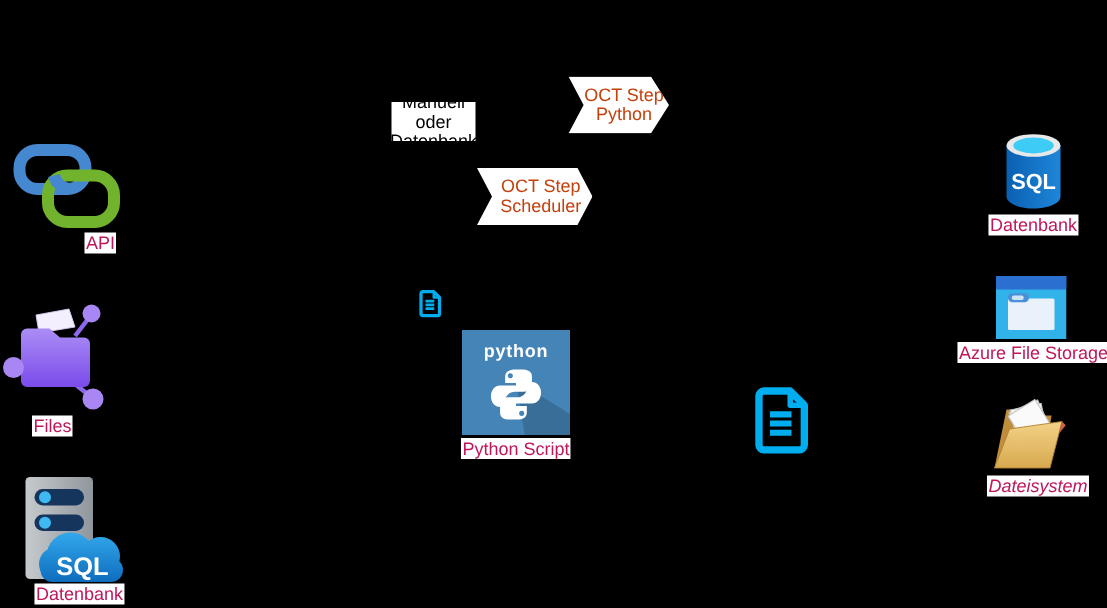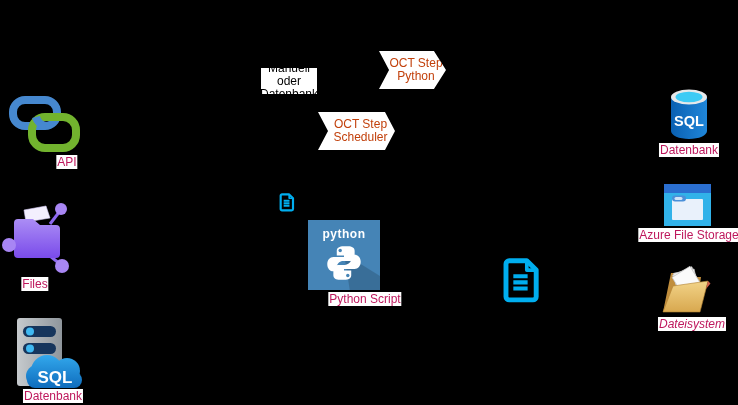--- a/index.html
+++ b/index.html
@@ -133,21 +133,21 @@
   <div class="python-tile">
     <div class="python-shadow"></div>
     <div class="python-wordmark">python</div>
     <svg class="python-logo" width="38" height="38" viewBox="0 0 100 100">
       <path id="py" d="M49 6 C38 6 31 10 31 18 v12 h19 v4 H22 C13 34 6 42 6 53 c0 11 7 19 16 19 h9 V61 c0-9 8-16 17-16 h16 c8 0 14-6 14-14 V18 c0-8-7-12-17-12 Z" fill="#ffffff"></path>
       <use href="#py" transform="rotate(180 50 50)"></use>
       <circle cx="40" cy="17" r="4.5" fill="#4584b6"></circle>
       <circle cx="60" cy="83" r="4.5" fill="#4584b6"></circle>
     </svg>
   </div>
-  <div class="node-label" style="left:365px;top:292px;">Python Script</div>
+  <div class="node-label" style="left:344px;top:292px;">Python Script</div>
 </div>
 
 <svg class="abs" style="left:497px;top:252px;" width="49" height="57" viewBox="0 0 24 25">
   <path d="M6 2.8 h8.6 l4.6 4.6 V20.4 a1.6 1.6 0 0 1 -1.6 1.6 H6 a1.6 1.6 0 0 1 -1.6 -1.6 V4.4 A1.6 1.6 0 0 1 6 2.8 Z" fill="none" stroke="#00AEEF" stroke-width="2.4" stroke-linejoin="round"></path>
   <path d="M14.6 3 v4.4 h4.4" fill="none" stroke="#00AEEF" stroke-width="1.8" stroke-linejoin="round"></path>
   <path d="M8 10.4 h7 M8 13.4 h7 M8 16.4 h7" stroke="#00AEEF" stroke-width="2"></path>
 </svg>
 
 <div class="abs" style="left:0;top:0;">
   <svg class="abs" style="left:668px;top:88px;" width="42" height="52" viewBox="0 0 42 52">

